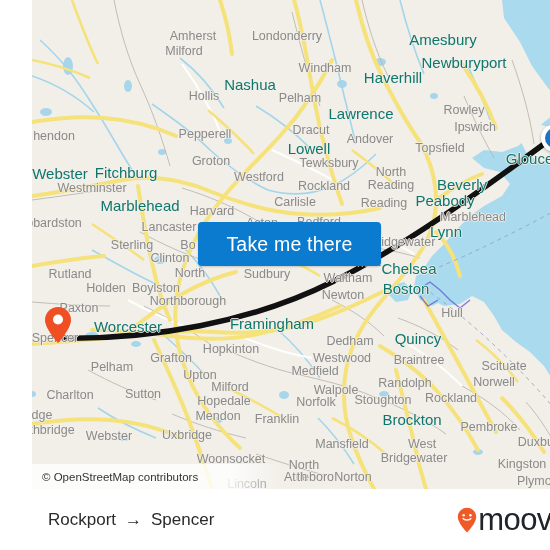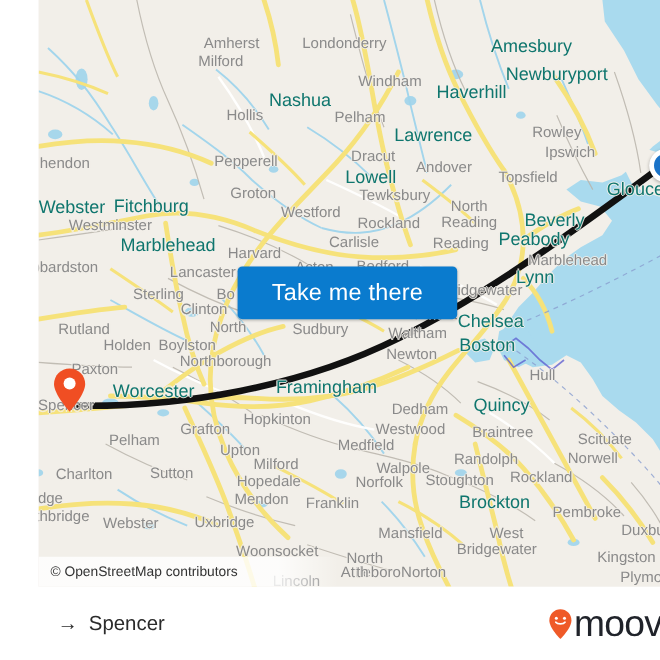--- a/index.html
+++ b/index.html
@@ -309,21 +309,21 @@
         <div class="lbl mid" style="left: 10px; top: 415px;">dge</div>
         <div class="lbl mid" style="left: 20px; top: 430px;">thbridge</div>
         <div class="lbl mid" style="left: 77px; top: 436px;">Webster</div>
         <div class="lbl mid" style="left: 155px; top: 435px; text-align: center;">Uxbridge</div>
         <div class="lbl mid" style="left: 199px; top: 459px;">Woonsocket</div>
         <div class="lbl mid" style="left: 272px; top: 465px;">North</div>
         <div class="lbl mid" style="left: 277px; top: 477px;">Attleboro</div>
         <div class="lbl mid" style="left: 215px; top: 484px;">Lincoln</div>
         <div class="lbl mid" style="left: 284px; top: 402px;">Norfolk</div>
         <div class="lbl mid" style="left: 304px; top: 390px;">Walpole</div>
-        <div class="lbl mid" style="left: 273px; top: 371px; text-align: center;">Medfield</div>
+        <div class="lbl mid" style="left: 283px; top: 371px; text-align: center;">Medfield</div>
         <div class="lbl mid" style="left: 310px; top: 358px;">Westwood</div>
         <div class="lbl mid" style="left: 318px; top: 341px;">Dedham</div>
         <div class="lbl mid" style="left: 311px; top: 295px;">Newton</div>
         <div class="lbl mid" style="left: 316px; top: 278px;">Waltham</div>
         <div class="lbl mid" style="left: 326px; top: 262px;">Belmont</div>
         <div class="lbl big" style="left: 377px; top: 268px;">Chelsea</div>
         <div class="lbl big" style="left: 374px; top: 288px;">Boston</div>
         <div class="lbl mid" style="left: 420px; top: 313px;">Hull</div>
         <div class="lbl big" style="left: 386px; top: 338px;">Quincy</div>
         <div class="lbl mid" style="left: 387px; top: 360px;">Braintree</div>
@@ -361,20 +361,21 @@
       <span>Take me there</span>
     </button>
 
     <div class="attrib">
       <span>© OpenStreetMap contributors</span>
     </div>
   </div>
 
   <div class="footer">
     <div class="route-text">
+      <span>Rockport</span>
       <span class="arrow">→</span>
       <span>Spencer</span>
     </div>
     <div class="brand">
       <span>
         <svg width="20" height="26" viewBox="0 0 20 26" style="display:block">
           <path d="M10,0.8 C4.9,0.8 0.8,4.9 0.8,10 C0.8,16.4 10,25.4 10,25.4 C10,25.4 19.2,16.4 19.2,10 C19.2,4.9 15.1,0.8 10,0.8 Z" fill="#ef5a28"></path>
           <circle cx="6.6" cy="8.2" r="1.25" fill="#ffffff"></circle>
           <circle cx="13.4" cy="8.2" r="1.25" fill="#ffffff"></circle>
           <path d="M6.2,11.6 C7.4,13.4 12.6,13.4 13.8,11.6" stroke="#ffffff" stroke-width="1.5" fill="none" stroke-linecap="round"></path>

